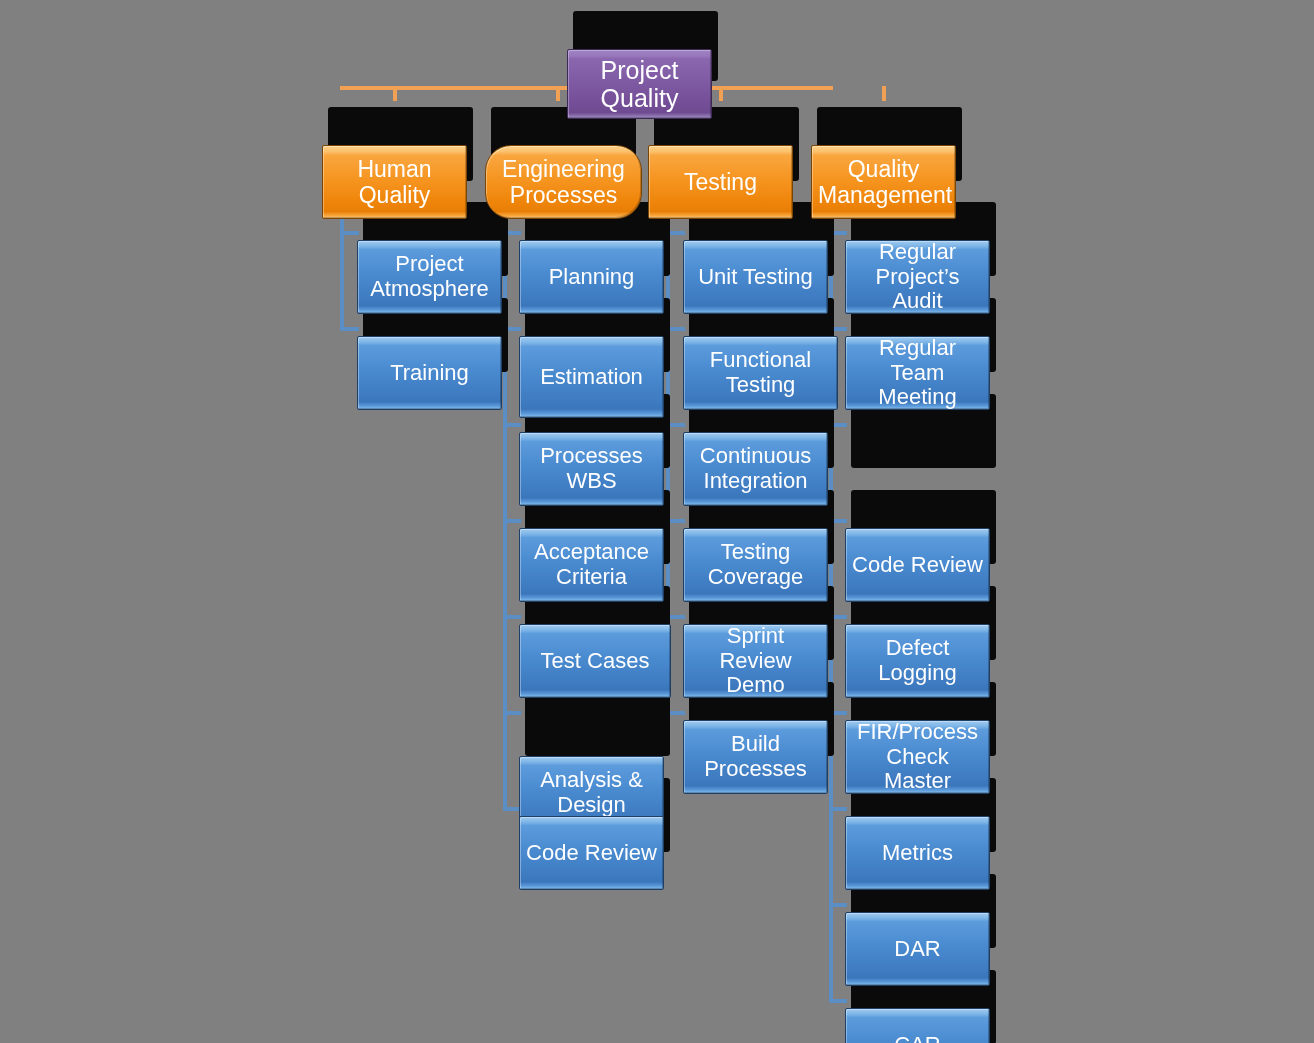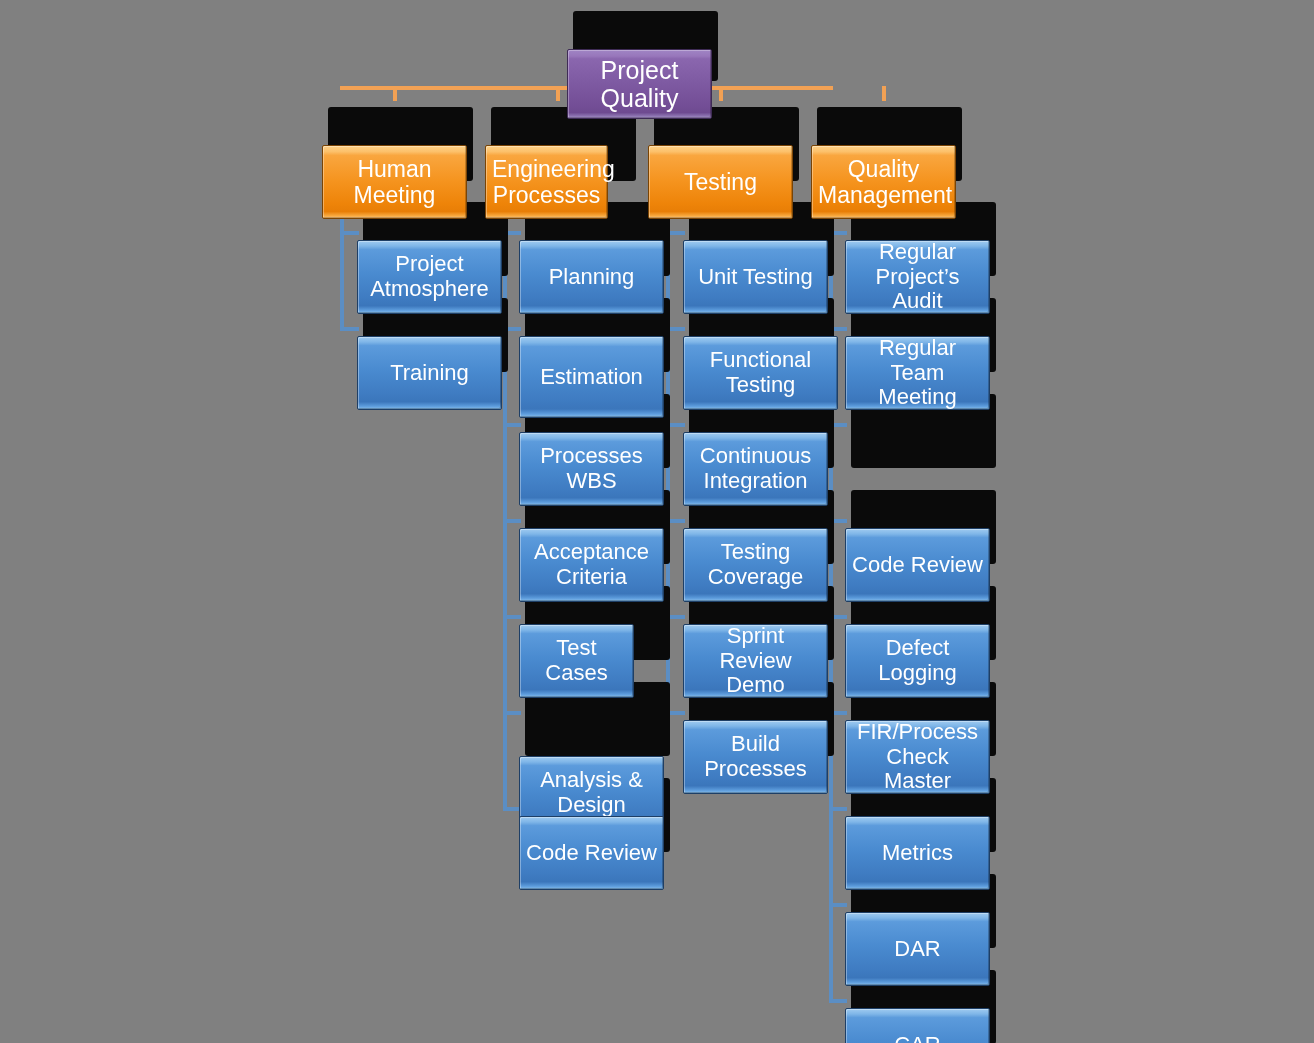--- a/index.html
+++ b/index.html
@@ -111,37 +111,37 @@
 </head>
 <body>
 
 <div id="canvas" style="background: rgb(128, 128, 128);">
 
 <div class="conn conn-orange" style="left: 638px; top: 75px; width: 4px; height: 15px;"></div>
     <div class="conn conn-orange" style="left: 340px; top: 86px; width: 493px; height: 4px;"></div>
     <div class="conn conn-orange" style="left: 393px; top: 86px; width: 4px; height: 15px;"></div>
     <div class="shadow" style="left: 328px; top: 107px; width: 145px; height: 74px;"></div>
     <div class="node node-l2" style="left: 322px; top: 101px; width: 145px; height: 74px;">
-      <span class="label">Human Meeting</span>
+      <span class="label">Human Quality</span>
     </div>
     <div class="conn conn-blue" style="left: 340px; top: 175px; width: 4px; height: 154px;"></div>
     <div class="conn conn-blue" style="left: 340px; top: 231px; width: 19px; height: 4px;"></div>
     <div class="shadow" style="left: 363px; top: 202px; width: 145px; height: 74px;"></div>
     <div class="node node-l3" style="left: 357px; top: 196px; width: 145px; height: 74px;">
       <span class="label">Project
 Atmosphere</span>
     </div>
     <div class="conn conn-blue" style="left: 340px; top: 327px; width: 19px; height: 4px;"></div>
     <div class="shadow" style="left: 363px; top: 298px; width: 145px; height: 74px;"></div>
     <div class="node node-l3" style="left: 357px; top: 292px; width: 145px; height: 74px;">
       <span class="label">Training</span>
     </div>
     <div class="conn conn-orange" style="left: 556px; top: 86px; width: 4px; height: 15px;"></div>
     <div class="shadow" style="left: 491px; top: 107px; width: 145px; height: 74px;"></div>
-    <div class="node node-l2" style="left: 485px; top: 101px; width: 123px; height: 74px;">
+    <div class="node node-l2" style="left: 485px; top: 101px; width: 157px; height: 74px; border-radius: 26px;">
       <span class="label">Engineering
 Processes</span>
     </div>
     <div class="conn conn-blue" style="left: 503px; top: 175px; width: 4px; height: 634px;"></div>
     <div class="conn conn-blue" style="left: 503px; top: 231px; width: 18px; height: 4px;"></div>
     <div class="shadow" style="left: 525px; top: 202px; width: 145px; height: 74px;"></div>
     <div class="node node-l3" style="left: 519px; top: 196px; width: 145px; height: 74px;">
       <span class="label">Planning</span>
     </div>
     <div class="conn conn-blue" style="left: 503px; top: 327px; width: 18px; height: 4px;"></div>
@@ -156,21 +156,21 @@
 WBS</span>
     </div>
     <div class="conn conn-blue" style="left: 503px; top: 519px; width: 18px; height: 4px;"></div>
     <div class="shadow" style="left: 525px; top: 490px; width: 145px; height: 74px;"></div>
     <div class="node node-l3" style="left: 519px; top: 484px; width: 145px; height: 74px;">
       <span class="label">Acceptance
 Criteria</span>
     </div>
     <div class="conn conn-blue" style="left: 503px; top: 615px; width: 18px; height: 4px;"></div>
     <div class="shadow" style="left: 525px; top: 586px; width: 145px; height: 74px;"></div>
-    <div class="node node-l3" style="left: 519px; top: 580px; width: 115px; height: 74px;">
+    <div class="node node-l3" style="left: 519px; top: 580px; width: 152px; height: 74px;">
       <span class="label">Test Cases</span>
     </div>
     <div class="conn conn-blue" style="left: 503px; top: 711px; width: 18px; height: 4px;"></div>
     <div class="shadow" style="left: 525px; top: 682px; width: 145px; height: 74px;"></div>
     <div class="node node-l3" style="left: 519px; top: 712px; width: 145px; height: 74px;">
       <span class="label">Analysis &amp;
 Design</span>
     </div>
     <div class="conn conn-blue" style="left: 503px; top: 807px; width: 18px; height: 4px;"></div>
     <div class="shadow" style="left: 525px; top: 778px; width: 145px; height: 74px;"></div>

